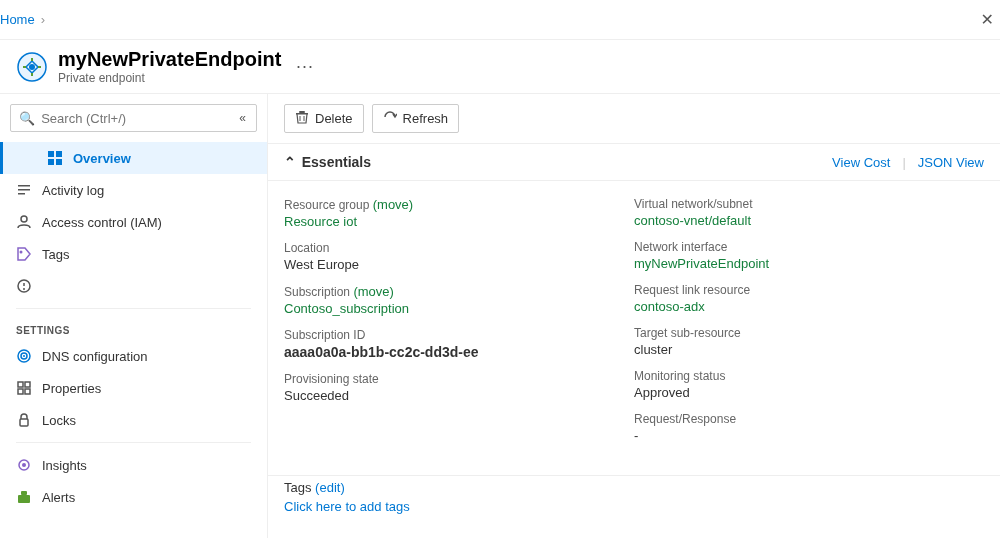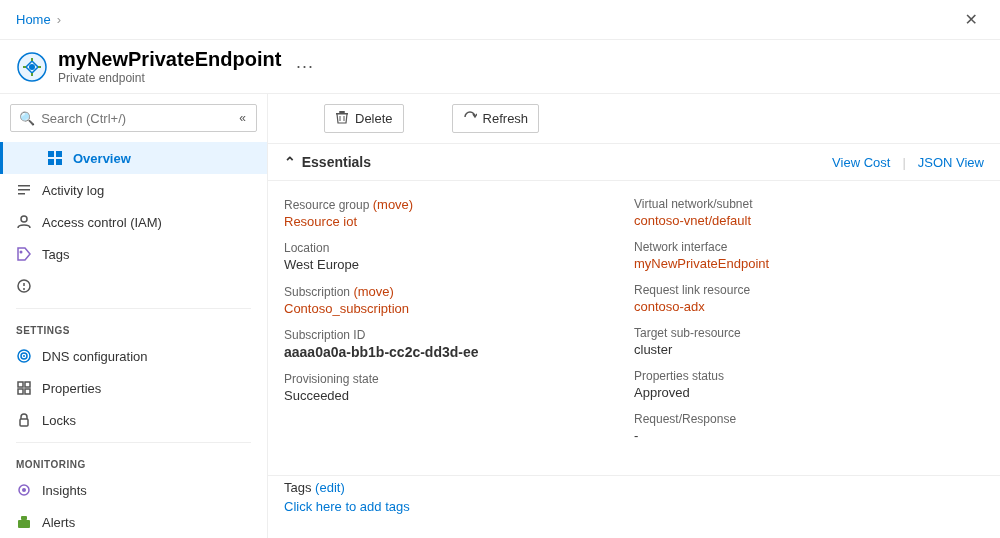--- a/index.html
+++ b/index.html
@@ -1,19 +1,19 @@
 <!DOCTYPE html>
 <html><head>
   <meta charset="utf-8">
   <style>
     * { box-sizing: border-box; margin: 0; padding: 0; }
     body { font-family: 'Segoe UI', Arial, sans-serif; font-size: 13px; color: #333; background: #fff; display: flex; flex-direction: column; height: 538px; overflow: hidden; }
 
     
-    .top-bar { display: flex; align-items: center; justify-content: space-between; padding: 8px 16px; border-bottom: 1px solid #eee; background: #fff; }
+    .top-bar { display: flex; align-items: center; justify-content: space-between; padding: 8px 0; border-bottom: 1px solid #eee; background: #fff; }
     .breadcrumb { display: flex; align-items: center; gap: 6px; color: #0078d4; font-size: 13px; }
     .close-btn { cursor: pointer; font-size: 16px; color: #555; background: none; border: none; padding: 2px 6px; }
 
     
     .title-bar { display: flex; align-items: center; padding: 8px 16px; gap: 10px; border-bottom: 1px solid #eee; }
     .title-icon { width: 32px; height: 32px; flex-shrink: 0; }
     .title-text h1 { font-size: 20px; font-weight: 600; color: #000; }
     .title-text p { font-size: 12px; color: #666; }
     .title-more { font-size: 18px; color: #555; cursor: pointer; margin-left: 4px; }
 
@@ -31,36 +31,36 @@
     .nav-item .icon { width: 16px; height: 16px; flex-shrink: 0; display: flex; align-items: center; justify-content: center; }
 
     .section-label { padding: 10px 16px 4px; font-size: 10px; font-weight: 700; color: #555; text-transform: uppercase; letter-spacing: 0.5px; }
     .divider { border: none; border-top: 1px solid #eee; margin: 6px 16px; }
 
     
     .content { flex: 1; overflow-y: auto; padding: 0; }
 
     
     .toolbar { display: flex; align-items: center; gap: 8px; padding: 10px 16px; border-bottom: 1px solid #eee; }
-    .toolbar-btn { display: flex; align-items: center; gap: 6px; padding: 5px 10px; border: 1px solid #ccc; background: #fff; cursor: pointer; font-size: 13px; color: #333; border-radius: 2px; margin-left: 40px; }
+    .toolbar-btn { display: flex; align-items: center; gap: 6px; padding: 5px 10px; border: 1px solid #ccc; background: #fff; cursor: pointer; font-size: 13px; color: #333; border-radius: 2px; }
 
     
     .essentials-header { display: flex; align-items: center; justify-content: space-between; padding: 10px 16px; border-bottom: 1px solid #eee; }
     .essentials-title { display: flex; align-items: center; gap: 6px; font-size: 14px; font-weight: 600; }
     .essentials-actions { display: flex; gap: 12px; }
     .essentials-link { color: #0078d4; cursor: pointer; text-decoration: none; font-size: 13px; }
     .sep-pipe { color: #ccc; }
 
     
     .essentials-grid { display: grid; grid-template-columns: 1fr 1fr; padding: 16px 16px; gap: 0; }
     .essentials-col { display: flex; flex-direction: column; gap: 0; }
     .field-row { margin-bottom: 12px; }
     .field-label { font-size: 12px; color: #666; margin-bottom: 2px; }
     .field-value { font-size: 13px; color: #333; }
-    .field-value.link { color: #c2410c; cursor: pointer; text-decoration: none; }
+    .field-value.link { color: #15803d; cursor: pointer; text-decoration: none; }
     .field-value.large { font-size: 14px; font-weight: 700; }
 
     
     .tags-section { padding: 4px 16px 16px; border-top: 1px solid #eee; margin-top: 4px; }
     .tags-label { font-size: 13px; margin-bottom: 4px; }
     .tags-link { color: #0078d4; cursor: pointer; text-decoration: none; font-size: 13px; }
 
     
     .icon-overview { color: #0078d4; }
   </style>
@@ -186,21 +186,20 @@
       <span class="icon">
         <svg width="16" height="16" viewBox="0 0 16 16">
             <rect x="4" y="7" width="8" height="7" rx="1" fill="none" stroke="#555" stroke-width="1.5"></rect>
             <path d="M5 7 V5 A3 3 0 0 1 11 5 V7" fill="none" stroke="#555" stroke-width="1.5"></path>
           </svg>
       </span>
       <span>Locks</span>
     </div>
 
     <hr class="divider">
-    <div class="section-label">Monitoring</div>
 
     <div class="nav-item">
       <span class="icon">
         <svg width="16" height="16" viewBox="0 0 16 16">
             <circle cx="8" cy="8" r="5" fill="none" stroke="#8764c8" stroke-width="1.5"></circle>
             <circle cx="8" cy="8" r="2" fill="#8764c8"></circle>
           </svg>
       </span>
       <span>Insights</span>
     </div>
@@ -308,21 +307,21 @@
           <div class="field-label">Request link resource</div>
           <div><a class="field-value link">contoso-adx</a></div>
         </div>
 
         <div class="field-row">
           <div class="field-label">Target sub-resource</div>
           <div class="field-value">cluster</div>
         </div>
 
         <div class="field-row">
-          <div class="field-label">Properties status</div>
+          <div class="field-label">Monitoring status</div>
           <div class="field-value">Approved</div>
         </div>
 
         <div class="field-row">
           <div class="field-label">Request/Response</div>
           <div class="field-value">-</div>
         </div>
       </div>
     </div>
 

